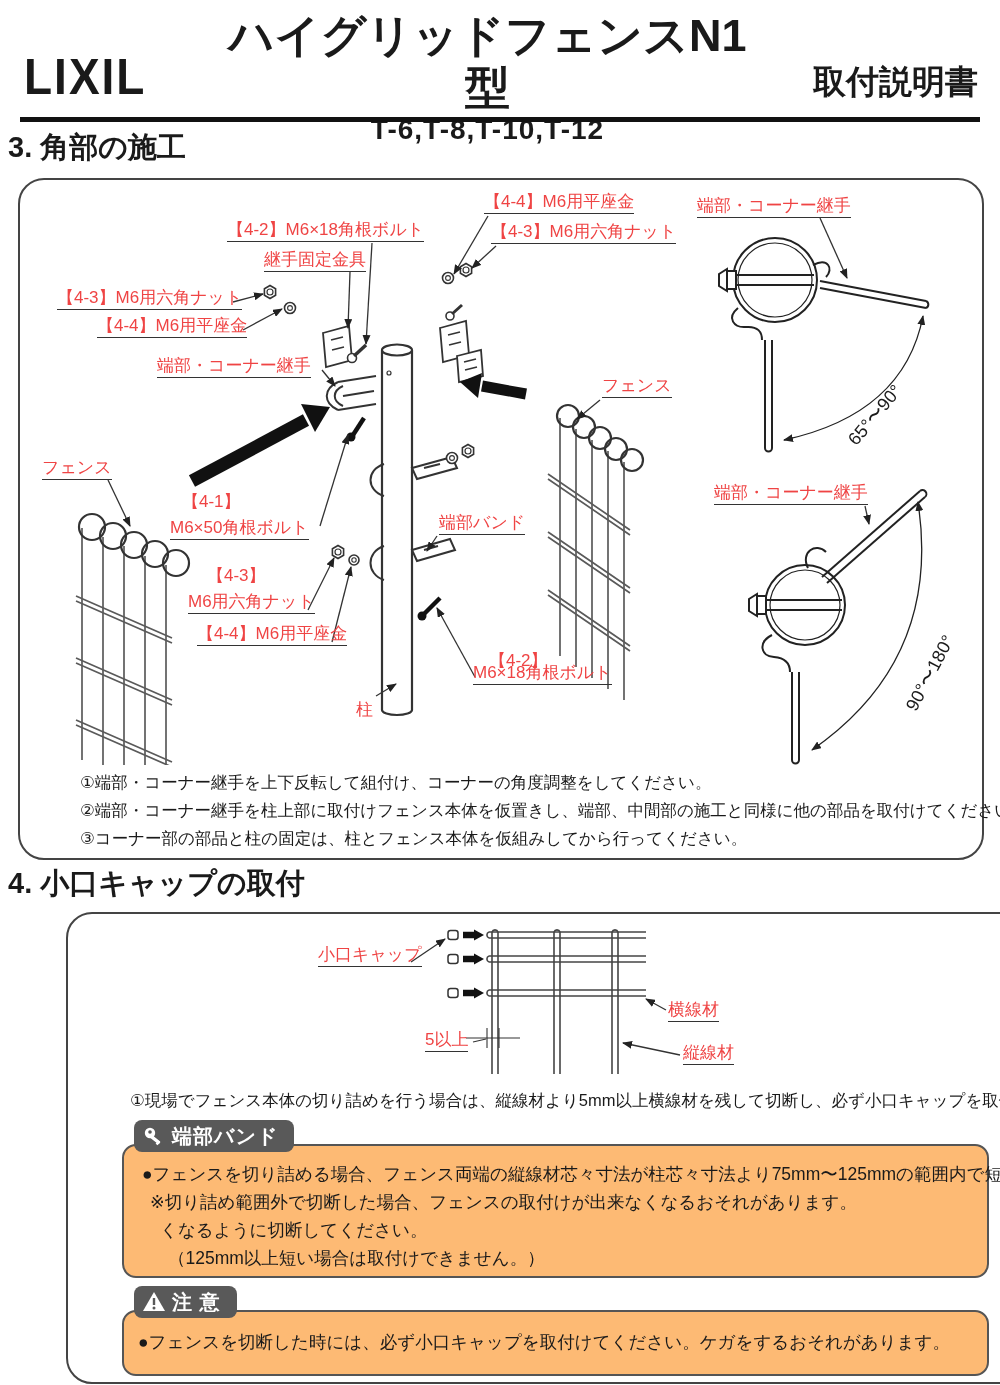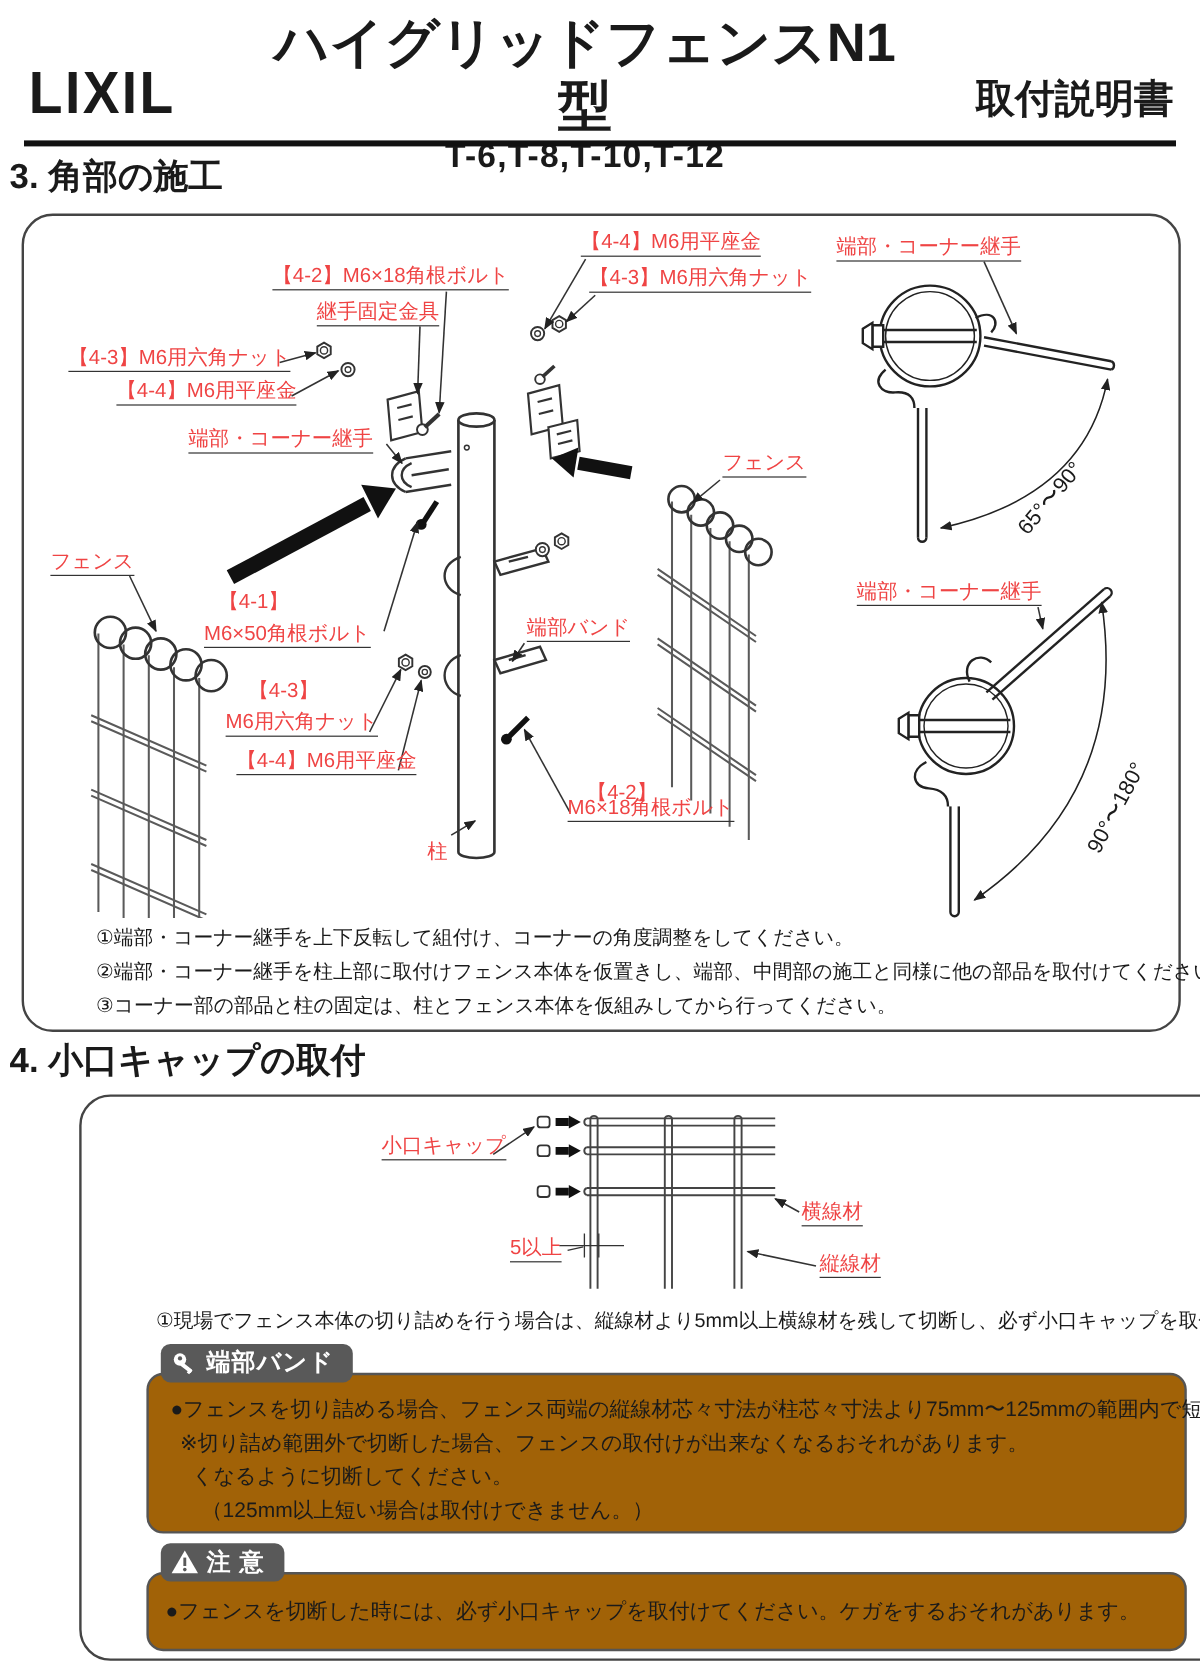--- a/index.html
+++ b/index.html
@@ -20,21 +20,21 @@
   .angle{position:absolute;font-size:18px;width:110px;text-align:center;}
   .rotA{transform:rotate(-50deg);}
   .rotB{transform:rotate(-62deg);}
   svg.diag{position:absolute;left:0;top:0;}
   .notes{position:absolute;left:60px;top:588px;font-size:16.5px;line-height:28px;white-space:nowrap;}
   
   .note1{position:absolute;left:62px;top:176px;font-size:16.5px;white-space:nowrap;}
   .badge{position:absolute;left:66px;height:32px;background:#595959;color:#fff;border-radius:8px;
          font-size:20px;font-weight:600;line-height:32px;padding:0 16px 0 38px;z-index:2;letter-spacing:1px;}
   .badge .bicon{position:absolute;left:8px;top:4px;width:24px;height:24px;}
-  .innerbox{position:absolute;left:54px;width:863px;border:2px solid #555;border-radius:14px;background:#a16207;z-index:1;}
+  .innerbox{position:absolute;left:54px;width:863px;border:2px solid #555;border-radius:14px;background:#fdba74;z-index:1;}
   .ptline{font-size:17.5px;line-height:28px;white-space:nowrap;}
   .pl0{padding-left:0;} .pl1{padding-left:18px;} .pl2{padding-left:8px;} .pl3{padding-left:26px;}
 </style>
 </head>
 <body>
 
 <div class="page">
 
   <div class="logo">LIXIL</div>
   <div class="titleblock">

